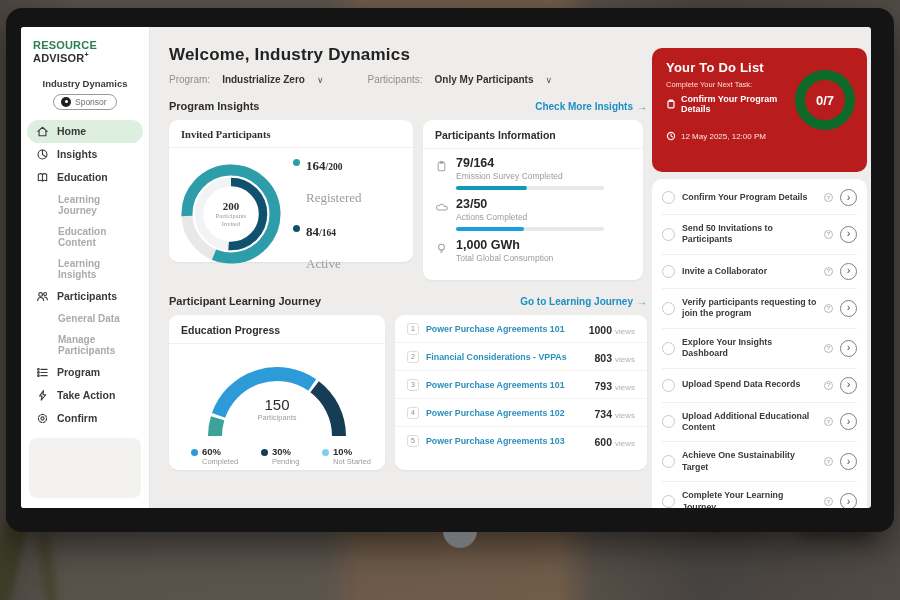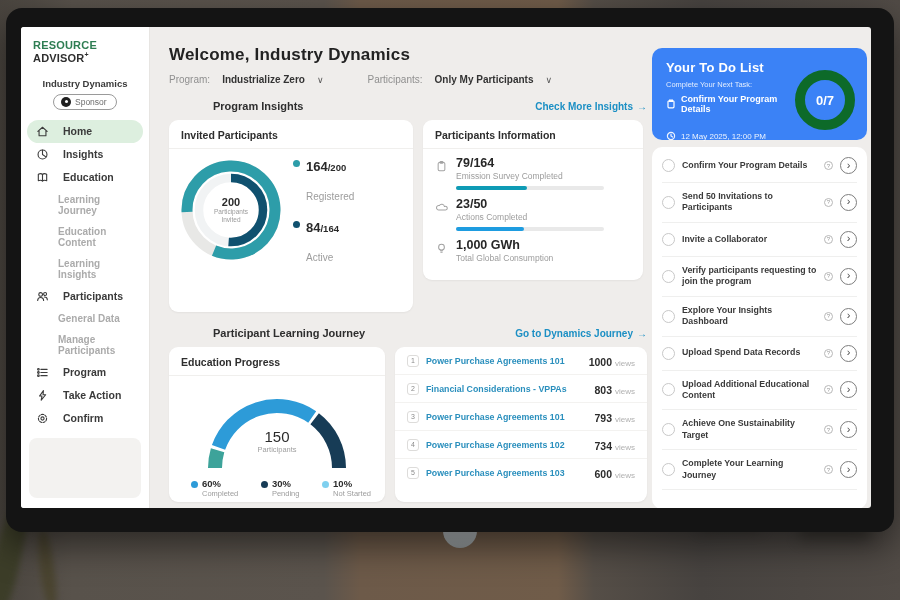--- a/index.html
+++ b/index.html
@@ -25,58 +25,58 @@
     border-right:1px solid #e7e5e2; }
   .logo { padding:12px 0 6px 12px; font-size:11px; font-weight:700; letter-spacing:.2px; }
   .logo .g { color:#2e7d52; } .logo .d { color:#2f2f2f; } .logo sup { font-size:7px; color:#2f2f2f; }
   .org { text-align:center; font-size:9.5px; font-weight:700; color:#3a3a3a; margin-top:8px; }
   .sponsor { display:flex; align-items:center; gap:4px; width:64px; margin:5px auto 10px;
     border:1px solid #9a9a9a; border-radius:10px; padding:2px 7px; }
   .sponsor-ic { width:10px; height:10px; border-radius:50%; background:#1f1f1f; position:relative; flex:none; }
   .sponsor-ic::after { content:""; position:absolute; left:3.5px; top:3.5px; width:3px; height:3px; background:#fff; border-radius:50%; }
   .sponsor span.txt { font-size:8.5px; color:#6d6d6d; }
   .nav { list-style:none; }
-  .nav li { display:flex; align-items:center; gap:14px; margin:0 6px; padding:5px 4px 5px 9px;
+  .nav li { display:flex; align-items:center; gap:8px; margin:0 6px; padding:5px 4px 5px 9px;
     font-size:10.5px; font-weight:700; color:#3a3a3a; border-radius:14px; }
   .nav li.sub { padding-left:31px; font-weight:700; color:#ababab; font-size:10px; }
   .nav li.active { background:#ddefdf; }
   .nav .ic { width:13px; height:13px; flex:none; display:block; }
   .nav .ic svg { width:13px; height:13px; display:block; stroke:#3c3c3c; fill:none; stroke-width:1.2; stroke-linecap:round; stroke-linejoin:round; }
   .side-foot { position:absolute; left:8px; right:8px; bottom:10px; height:60px; background:#f3f2f0; border-radius:8px; }
 
   
   .main { position:absolute; left:148px; top:0; width:478px; }
   .welcome { margin-top:18px; font-size:17px; font-weight:700; color:#222; letter-spacing:.2px; }
   .filters { display:flex; gap:44px; margin-top:9px; align-items:center; }
   .filter { display:flex; gap:12px; align-items:center; }
   .f-label { font-size:10px; color:#8f8f8f; }
   .f-value { font-size:10px; font-weight:700; color:#333; }
   .chev { font-size:9px; color:#555; }
   .sect { display:flex; justify-content:space-between; align-items:center; margin-top:15px; margin-bottom:8px; }
-  .sect-title { font-size:11px; font-weight:700; color:#2e2e2e;margin-left:44px; }
+  .sect-title { font-size:11px; font-weight:700; color:#2e2e2e; }
   .sect-link { font-size:10px; font-weight:700; color:#1b8fc4; cursor:pointer; }
   .sect-link .arr { margin-left:4px; }
 
   .cards { display:flex; gap:10px; }
   .card { background:#fff; border-radius:9px; box-shadow:0 1px 2px rgba(0,0,0,.05); }
   .card-title { font-size:10.5px; font-weight:700; color:#2e2e2e; padding:9px 12px 7px; border-bottom:1px solid #f0efed; }
 
   
-  .card-invited { width:244px; height:192px; }
+  .card-invited { width:244px; height:142px;font-family:Liberation Serif, serif; }
   .invited-body { display:flex; align-items:center; padding:8px 10px; gap:10px; }
   .donut-wrap { position:relative; width:104px; height:104px; flex:none; }
   .donut-center { position:absolute; inset:0; display:flex; flex-direction:column; align-items:center; justify-content:center; text-align:center; }
   .donut-num { font-size:11px; font-weight:700; color:#2c2c2c; }
   .donut-cap { font-size:6.5px; color:#9a9a9a; line-height:1.25; white-space:pre-line; }
   .dlegend { display:flex; flex-direction:column; gap:16px; }
   .dlegend-row { display:flex; gap:6px; }
   .dot { width:7px; height:7px; border-radius:50%; margin-top:3px; flex:none; }
   .dval { font-size:13px; font-weight:700; color:#2a2a2a; }
   .dval .den { font-size:9.5px; }
-  .dlab { font-size:10px; color:#9c9c9c; margin-top:16px; }
+  .dlab { font-size:13px; color:#9c9c9c; margin-top:16px; }
 
   
   .card-info { width:220px; height:160px; }
   .info-body { padding:7px 12px 0; }
   .info-row { display:flex; gap:8px; margin-bottom:7px; }
   .info-ic { width:13px; height:13px; margin-top:3px; flex:none; }
   .info-ic svg { width:13px; height:13px; stroke:#a2a2a2; fill:none; stroke-width:1.1; stroke-linecap:round; stroke-linejoin:round; }
   .info-val { font-size:12.5px; font-weight:700; color:#272727; }
   .info-lab { font-size:8.5px; color:#9c9c9c; margin-top:1px; }
   .info-track { width:148px; height:4px; background:#e9e9e9; border-radius:2px; margin-top:5px; }
@@ -98,22 +98,22 @@
   .lesson-row { display:flex; align-items:center; gap:7px; padding:4.5px 12px; border-bottom:1px solid #f3f2f0; }
   .lesson-row:last-child { border-bottom:none; }
   .rank { width:12px; height:12px; border:1px solid #dddcda; border-radius:3px; font-size:7px; color:#8a8a8a;
     display:flex; align-items:center; justify-content:center; flex:none; }
   .lesson-name { flex:1; font-size:8.8px; font-weight:700; color:#2a8fbd; }
   .views-num { font-size:10.5px; font-weight:700; color:#2c2c2c; }
   .views-suffix { font-size:8px; color:#b0b0b0; margin-left:3px; }
 
   
   .rightpanel { position:absolute; left:631px; top:0; width:215px; }
-  .todo-head { margin-top:21px; background:#3b82f6; border-radius:10px; padding:12px 12px 12px 14px;
-    color:#fff; position:relative; height:92px; }
+  .todo-head { margin-top:21px; background:#b91c1c; border-radius:10px; padding:12px 12px 12px 14px;
+    color:#fff; position:relative; height:124px; }
   .todo-title { font-size:13px; font-weight:700; letter-spacing:.2px; }
   .todo-sub { font-size:7.5px; opacity:.85; margin-top:5px; }
   .todo-task { display:flex; gap:5px; align-items:center; font-size:9px; font-weight:700; margin-top:5px; max-width:130px; }
   .todo-date { display:flex; gap:5px; align-items:center; font-size:8px; opacity:.9; margin-top:17px; }
   .wic { width:10px; height:10px; flex:none; }
   .wic svg { width:10px; height:10px; stroke:#fff; fill:none; stroke-width:1.2; stroke-linecap:round; }
   .todo-ring { position:absolute; right:12px; top:22px; width:60px; height:60px; border-radius:50%;
     border:10px solid #0d6a29; display:flex; align-items:center; justify-content:center; }
   .ring-text { font-size:13px; font-weight:700; color:#fff; }
 
@@ -331,21 +331,21 @@
               <div class="info-val">1,000 GWh</div>
               <div class="info-lab">Total Global Consumption</div>
             </span>
           </div>
         </div>
       </div>
     </div>
 
     <div class="sect">
       <span class="sect-title">Participant Learning Journey</span>
-      <span class="sect-link"><span>Go to Dynamics Journey</span><span class="arr">→</span></span>
+      <span class="sect-link"><span>Go to Learning Journey</span><span class="arr">→</span></span>
     </div>
 
     <div class="cards">
 
       <div class="card card-edu">
         <div class="card-title">Education Progress</div>
         <div class="gauge-wrap">
           <svg id="gauge-svg" width="180" height="92" viewBox="0 0 180 92">
                 <path d="M 28 87.99999999999999 A 62 62 0 0 1 30.584000383161737 70.28732122089164" fill="none" stroke="#3da39a" stroke-width="14"></path>
                 <path d="M 31.520195207248747 67.40600982321037 A 62 62 0 0 1 125.20631219329229 36.96554515086461" fill="none" stroke="#2d9bd8" stroke-width="14"></path>

